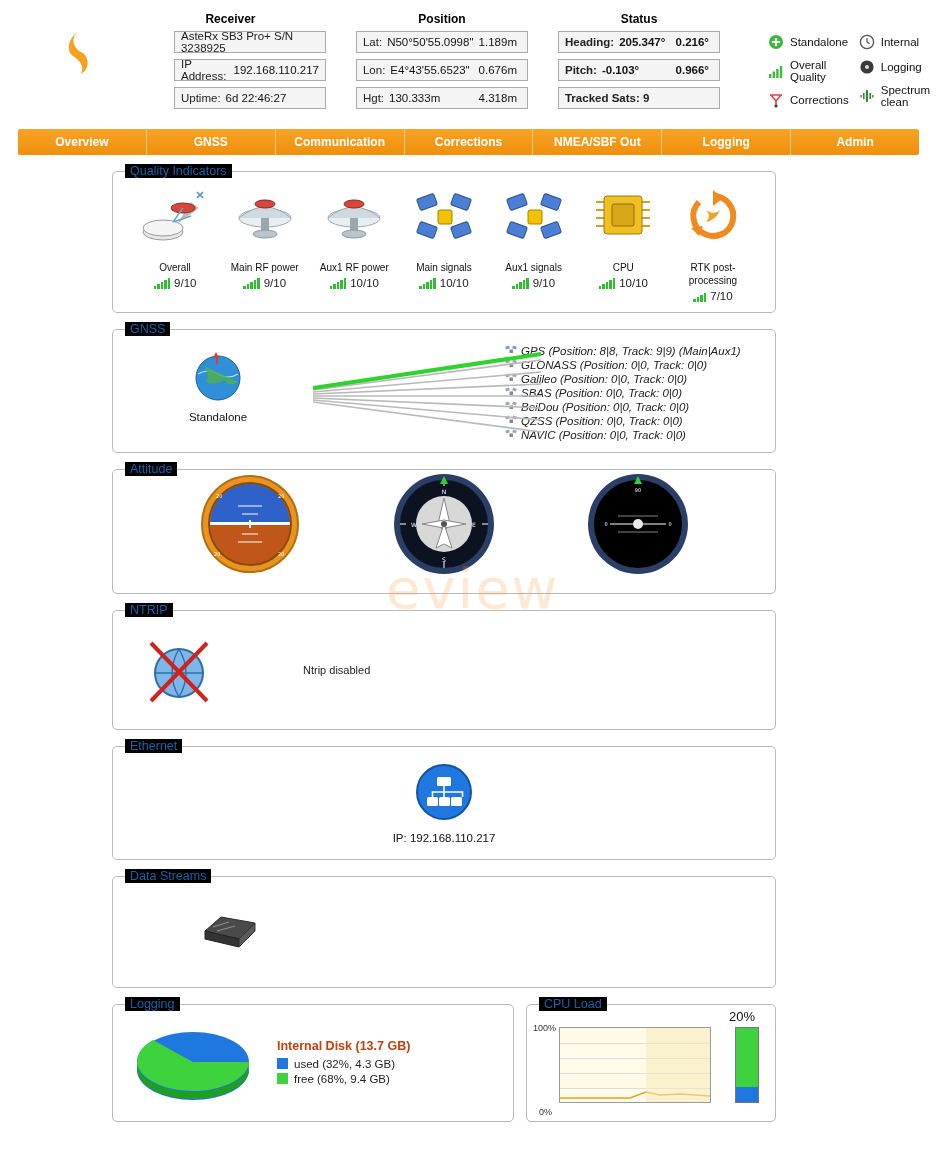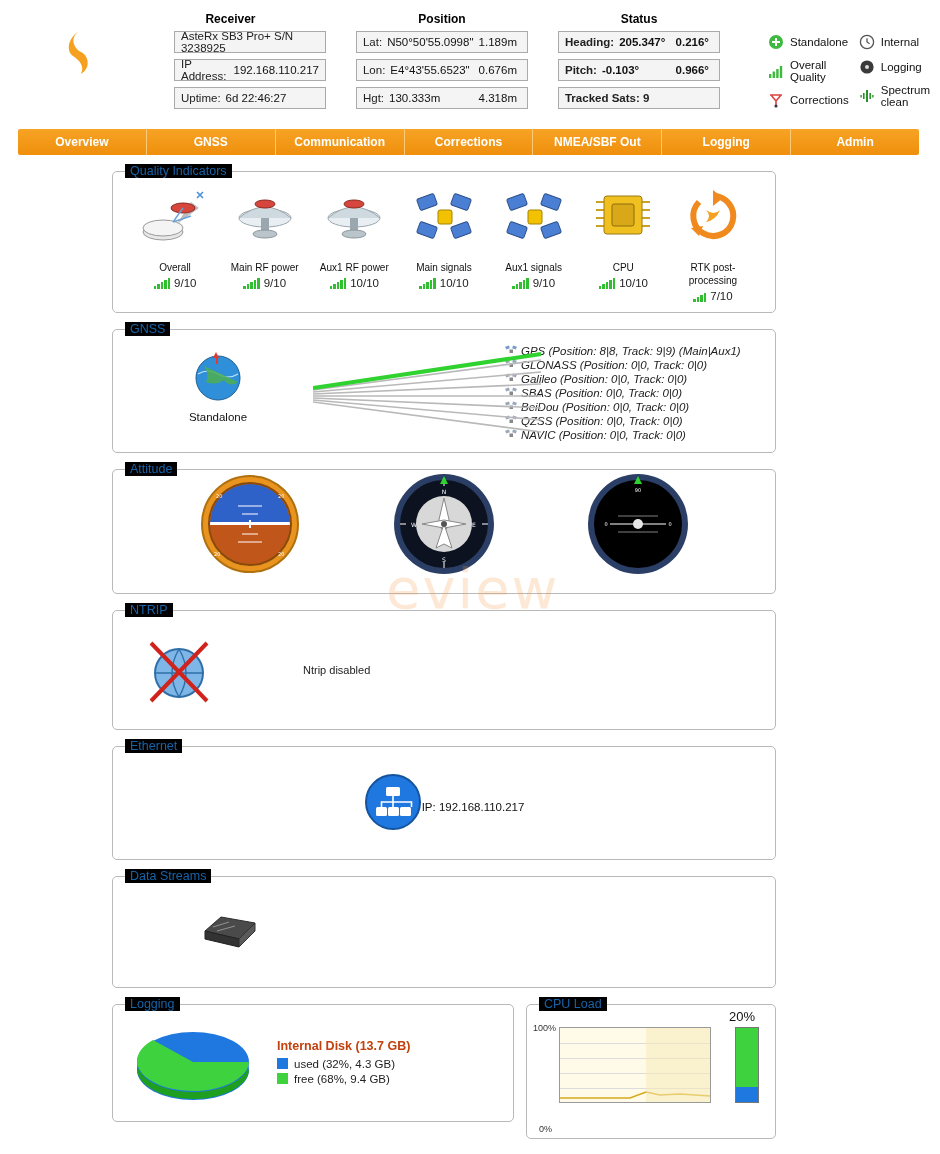--- a/index.html
+++ b/index.html
@@ -106,29 +106,29 @@
   .sat-ico { width: 12px; height: 12px; flex: 0 0 12px; }
 
   
   .att-mode { display: flex; align-items: center; gap: 6px; padding: 14px 0 2px 70px; font-size: 12px; }
   .att-mode .chip { width: 14px; height: 14px; background: #2fbf2f; border-radius: 2px; display: inline-block; position: relative; }
   .att-row { display: flex; justify-content: space-around; align-items: center; padding: 2px 40px 14px 40px; position: relative; }
 
   
   .mid-body { height: 118px; display: flex; align-items: center; padding: 0 30px; }
   .ntrip-text { margin-left: 88px; font-size: 11px; color: #222; }
-  .eth-body { height: 112px; display: flex; flex-direction: row; align-items: center; justify-content: center; }
+  .eth-body { height: 112px; display: flex; flex-direction: column; align-items: center; justify-content: center; }
   .eth-ip { font-size: 11.5px; margin-top: 8px; color: #111; }
   .ds-body { height: 110px; display: flex; align-items: center; padding-left: 86px; }
 
   
   .bottom-row { display: flex; gap: 12px; margin-left: 112px; width: 664px; margin-top: 16px; }
   .panel-sm { position: relative; border: 1px solid #b9b9b9; border-radius: 5px; background: #fff; }
   .logging-panel { width: 402px; height: 118px; }
-  .cpu-panel { width: 250px; height: 135px; }
+  .cpu-panel { width: 250px; height: 118px; }
   .logging-body { display: flex; align-items: center; height: 100%; padding: 0 10px; }
   .disk-info { margin-left: 14px; }
   .disk-title { font-weight: bold; font-size: 12.5px; margin-bottom: 5px; color: #c2410c; }
   .disk-line { display: flex; align-items: center; gap: 6px; font-size: 11.5px; margin-bottom: 3px; }
   .sw { width: 11px; height: 11px; display: inline-block; }
   .sw.used { background: #1f77e0; }
   .sw.free { background: #3fd23f; }
 
   .cpu-body { position: relative; height: 100%; padding: 6px 8px 6px 6px; }
   .cpu-pct { position: absolute; right: 20px; top: 4px; font-size: 13px; color: #111; }

